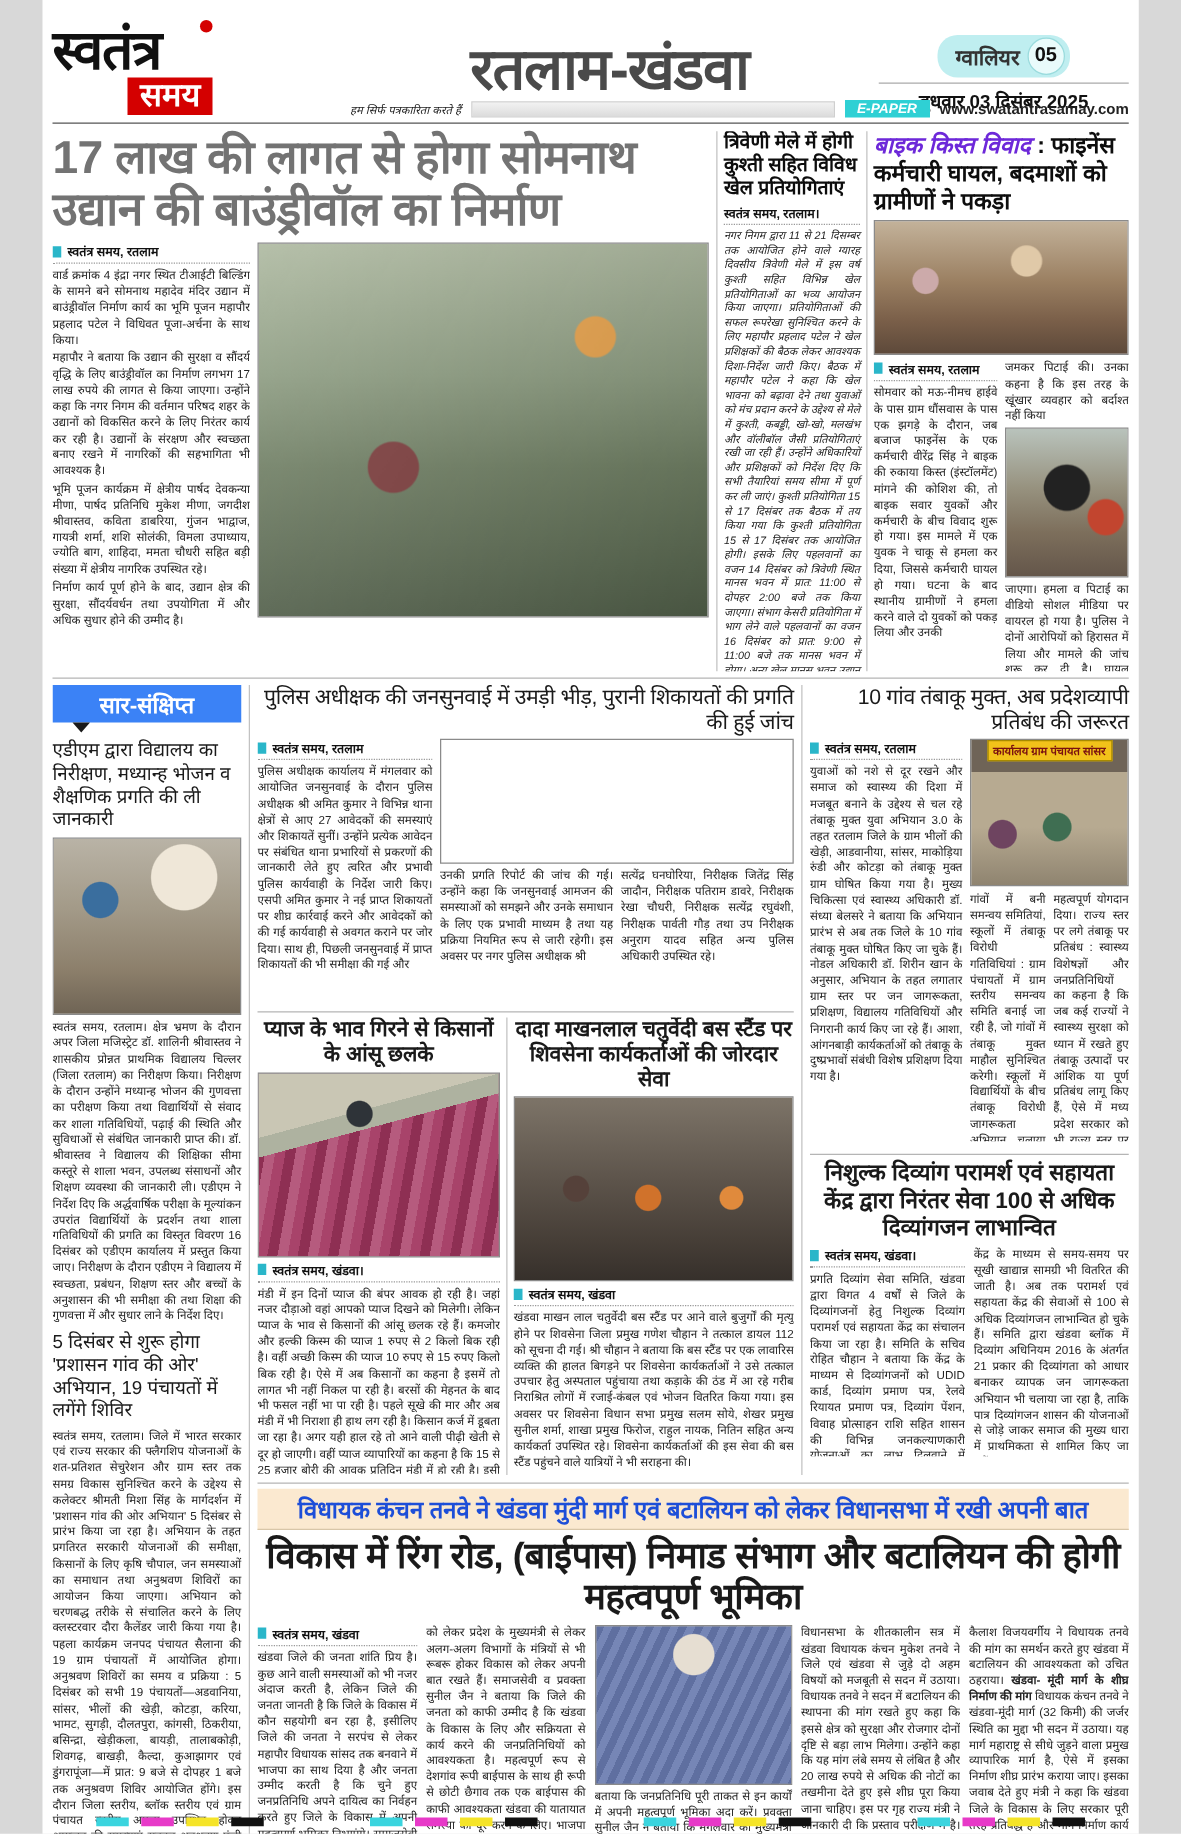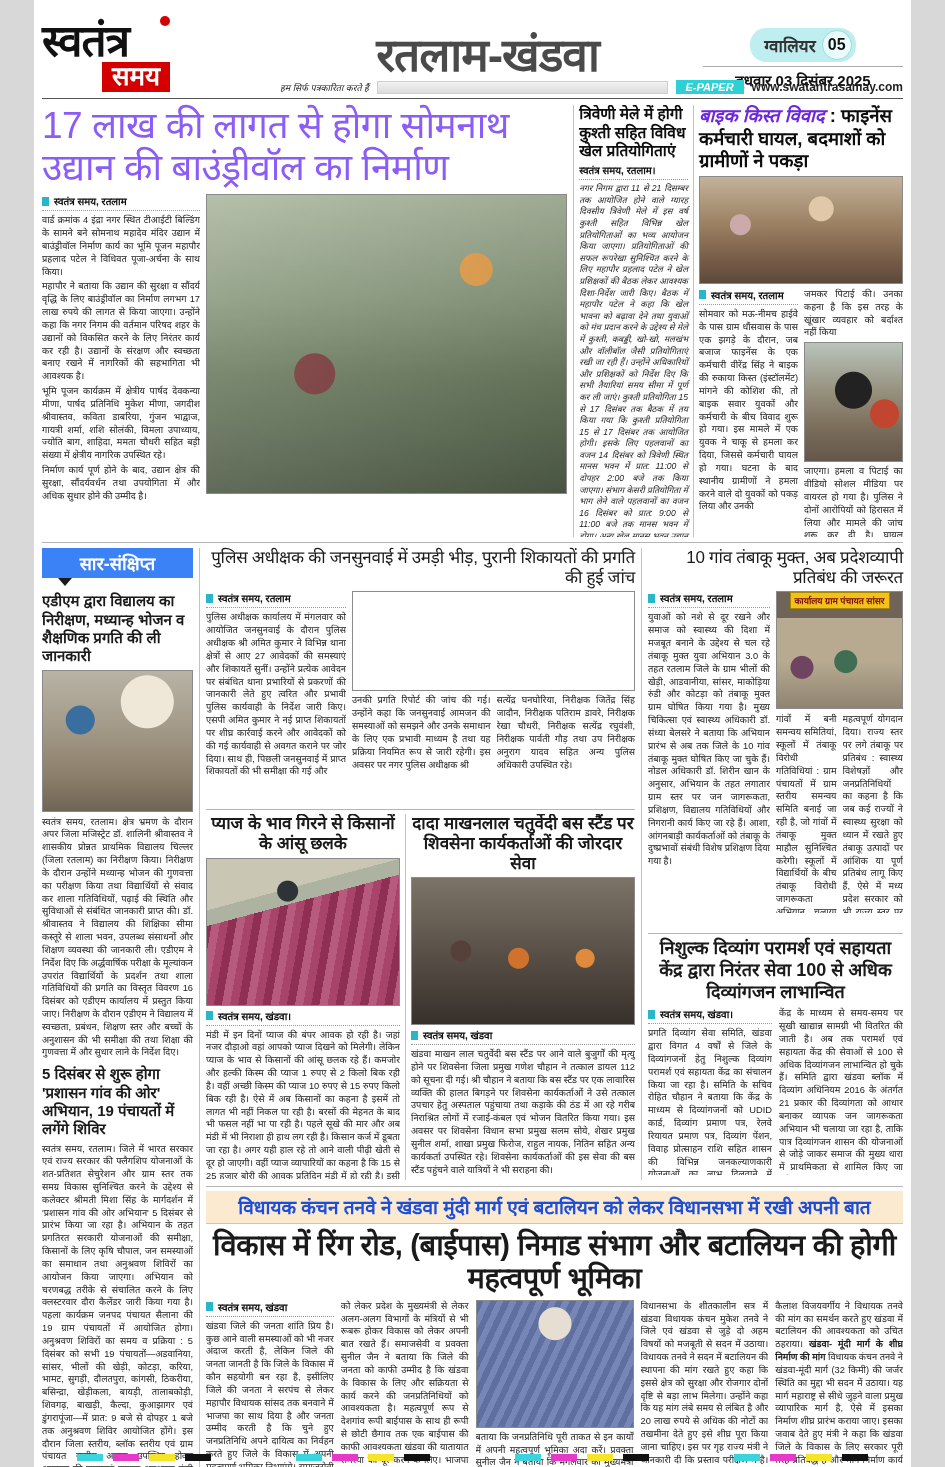--- a/index.html
+++ b/index.html
@@ -35,21 +35,21 @@
   .byline .bullet { width:7px; height:9px; background:#2ab6c9; display:inline-block; }
   .body { font-size:9.3px; line-height:1.38; text-align:justify; color:#222; }
   .body p { margin-bottom:2px; }
   .italic { font-style:italic; }
   .photo { border:1px solid #8a8a8a; }
   .hline { border:none; border-top:1px solid #b5b5b5; margin:5px 0; }
 
   
   .secA { display:flex; height:432px; }
   .a-left { width:580px; padding-right:6px; }
-  .h-main { font-size:37px; line-height:1.12; font-weight:normal; color:#8b5cf6; letter-spacing:-0.5px; }
+  .h-main { font-size:37px; line-height:1.12; font-weight:bold; color:#737373; letter-spacing:-0.5px; }
   .a-left-row { display:flex; gap:6px; margin-top:6px; height:308px; }
   .a-left-col { width:158px; overflow:hidden; }
   .ph-garden { flex:1; height:300px;
     background: linear-gradient(120deg, rgba(255,255,255,.15), rgba(0,0,0,.12)),
       radial-gradient(circle at 75% 25%, #e8a24a 0 16px, transparent 17px),
       radial-gradient(circle at 30% 60%, #7b3a3a 0 20px, transparent 21px),
       linear-gradient(180deg,#a9b59b 0%,#8a9a7e 35%,#6d7d61 60%,#52604a 100%); }
   .a-mid { width:131px; padding:0 5px; overflow:hidden; border-left:1px solid #c2c2c2; border-right:1px solid #c2c2c2; }
   .h-small { font-size:15.5px; line-height:1.18; font-weight:bold; color:#0d0d0d; margin-bottom:3px; }
   .small-body { font-size:8.6px; line-height:1.35; text-align:justify; color:#222; }
@@ -66,21 +66,21 @@
     background: radial-gradient(circle at 50% 40%, #222 0 18px, transparent 19px),
       radial-gradient(circle at 82% 60%, #c2452f 0 14px, transparent 15px),
       linear-gradient(180deg,#b9c3bc 0%,#97927f 40%,#7d6f5c 70%,#64564a 100%); }
 
   
   .secB { display:flex; margin-top:4px; }
   .sidebar { width:158px; padding-right:6px; border-right:1px solid #c2c2c2; overflow:hidden; height:930px; }
   .sar-banner { background:#3b82f6; color:#fff; font-weight:bold; font-size:18px; text-align:center; padding:3px 0; }
   .sar-notch { width:0; height:0; border-left:7px solid transparent; border-right:7px solid transparent;
                border-top:8px solid #1a1a1a; margin-left:16px; }
-  .h-side { font-size:15px; line-height:1.22; font-weight:bold; margin:6px 0 4px 0; }
+  .h-side { font-size:15px; line-height:1.22; font-weight:normal; margin:6px 0 4px 0; }
   .ph-school { width:100%; height:142px; margin-bottom:4px;
     background: radial-gradient(circle at 70% 22%, #efe7d8 0 26px, transparent 27px),
       radial-gradient(circle at 25% 35%, #3a6e9e 0 14px, transparent 15px),
       linear-gradient(180deg,#b9b3a6 0%,#a39a88 40%,#8c7f6b 75%,#6f6455 100%); }
   .b-main { flex:1; padding-left:6px; }
   .b-top { display:flex; }
   .b-left-stack { width:436px; padding-right:6px; border-right:1px solid #c2c2c2; }
   .b-right-stack { flex:1; padding-left:6px; }
   .h-mid { font-size:17px; line-height:1.15; font-weight:normal; text-align:right; letter-spacing:-0.3px; }
   .police-row { display:flex; gap:6px; margin-top:4px; }
@@ -110,21 +110,21 @@
   .tobacco-c1 { width:122px; overflow:hidden; height:330px; }
   .ph-panchayat-wrap { flex:1; }
   .ph-panchayat { width:100%; height:118px; position:relative;
     background: radial-gradient(circle at 20% 65%, #6e4460 0 11px, transparent 12px),
       radial-gradient(circle at 55% 60%, #3f6e52 0 11px, transparent 12px),
       linear-gradient(180deg,#6f6457 22%, #b7aa91 22% 60%, #8f8470 100%); }
   .board { position:absolute; top:0; left:10%; width:80%; background:#f2c21a; color:#7a1010;
            font-size:9px; font-weight:bold; text-align:center; padding:1px 0; border:1px solid #a88a00; }
   .tobacco-sub { display:flex; gap:6px; margin-top:4px; }
   .tobacco-sub > div { flex:1; overflow:hidden; height:200px; }
-  .divyang { margin-top:12px; border-top:1px solid #b5b5b5; padding-top:4px; }
+  .divyang { margin-top:2px; border-top:1px solid #b5b5b5; padding-top:4px; }
   .h-divyang { font-size:18px; line-height:1.2; font-weight:bold; text-align:center; margin-bottom:4px; }
   .divyang-cols { display:flex; gap:7px; height:168px; overflow:hidden; }
   .divyang-cols > div { flex:1; overflow:hidden; }
 
   
   .secC { margin-top:6px; border-top:1px solid #b5b5b5; padding-top:4px; }
   .kicker { background:#fbe9d0; border-bottom:1px solid #d8c6a8; text-align:center; font-size:19px;
             font-weight:bold; color:#1d4ed8; padding:3px 0; }
   .h-bottom { font-size:29px; line-height:1.15; font-weight:bold; text-align:center; margin:5px 0 4px 0; letter-spacing:-0.3px; }
   .c-cols { display:flex; gap:7px; height:224px; overflow:hidden; }

